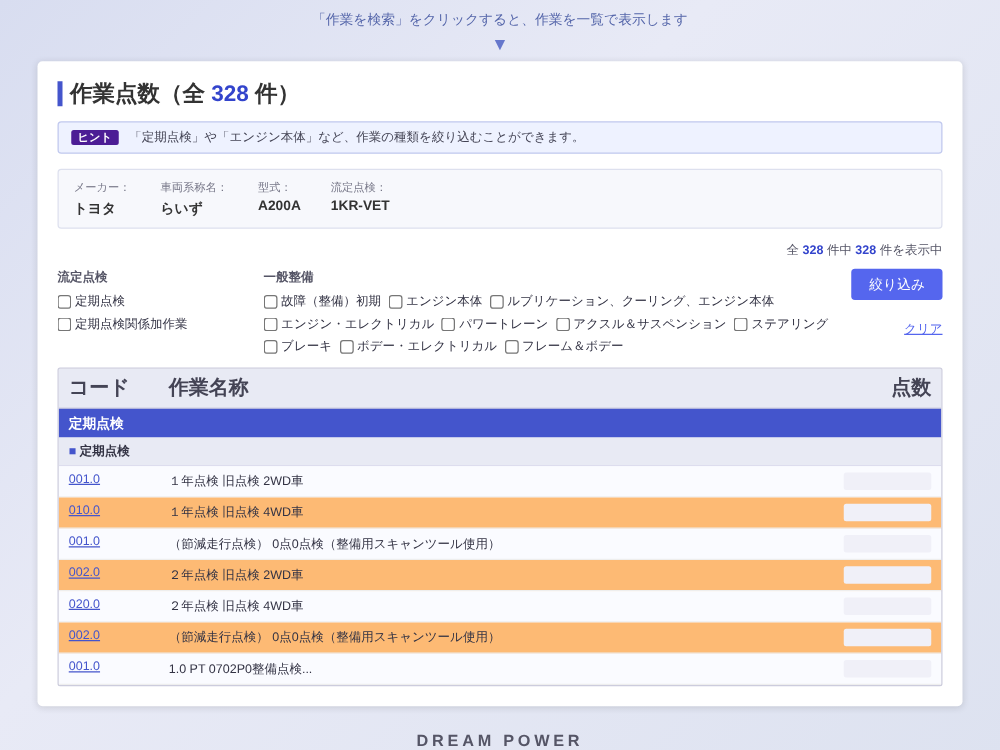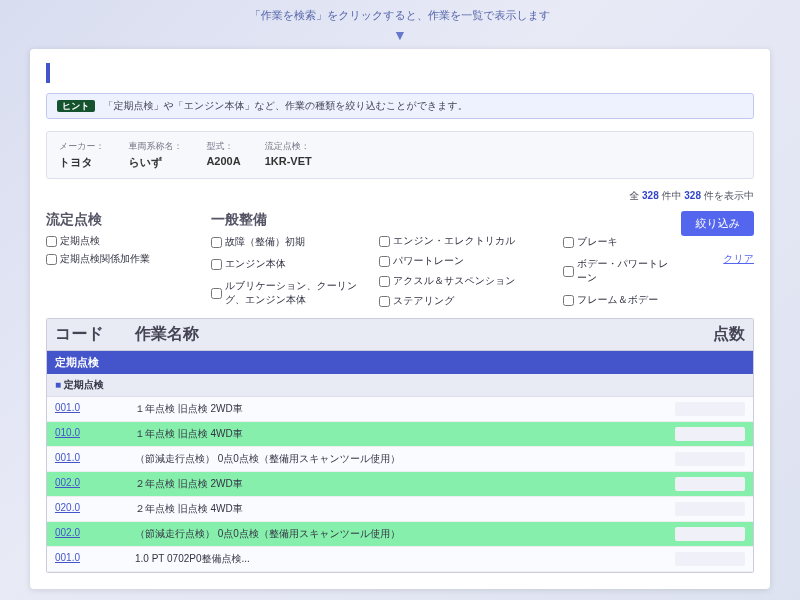--- a/index.html
+++ b/index.html
@@ -48,21 +48,21 @@
     .hint-box {
       background: #eef2ff;
       border: 1px solid #c0c8ee;
       border-radius: 3px;
       padding: 5px 10px;
       font-size: 10px;
       color: #445;
       margin-bottom: 12px;
     }
     .hint-box .hint-label {
-      background: #14532d;
+      background: #4c1d95;
       color: #fff;
       border-radius: 2px;
       padding: 1px 5px;
       margin-right: 6px;
       font-size: 9px;
       font-weight: bold;
     }
     .car-info {
       background: #f7f8fc;
       border: 1px solid #dde0ee;
@@ -96,21 +96,21 @@
     .filter-row {
       display: flex;
       gap: 12px;
       margin-bottom: 10px;
       align-items: flex-start;
     }
     .filter-section {
       flex: 1;
     }
     .filter-section-title {
-      font-size: 14px;
+      font-size: 10px;
       color: #556;
       margin-bottom: 5px;
       font-weight: bold;
     }
     .filter-checks {
       display: flex;
       flex-direction: column;
       gap: 4px;
     }
     .filter-checks label {
@@ -124,22 +124,22 @@
     .filter-checks input[type="checkbox"] {
       width: 11px;
       height: 11px;
       cursor: pointer;
     }
     .filter-general {
       flex: 3;
     }
     .filter-general-rows {
       display: flex;
-      flex-direction: row;
-      gap: 17px;
+      flex-direction: column;
+      gap: 4px;
       justify-content: space-between;
     }
     .filter-general-row {
       display: flex;
       flex-wrap: wrap;
       gap: 6px;
     }
     .filter-general-row label {
       font-size: 10px;
       color: #334;
@@ -216,21 +216,21 @@
     }
     .sub-group-header::before {
       content: '■ ';
       color: #4455cc;
     }
     .table-row {
       display: grid;
       grid-template-columns: 80px 1fr 70px;
       padding: 5px 8px;
       border-bottom: 1px solid #eee;
-      background: #86efac;
+      background: #fdba74;
     }
     .table-row:nth-child(even) { background: #fafbff; }
     .table-row .code {
       font-size: 10px;
       color: #4455cc;
       cursor: pointer;
       text-decoration: underline;
     }
     .table-row .name {
       font-size: 10px;
@@ -266,20 +266,23 @@
 
 <div class="top-bar">
   <span>「作業を検索」をクリックすると、作業を一覧で表示します</span>
 </div>
 <div class="arrow-down">▼</div>
 
 <div class="main-container">
 
   <div class="section-title">
     <span class="bar"></span>
+    <span>
+      <span>作業点数（全 </span><span style="color:#3344cc;">328</span><span> 件）</span>
+    </span>
   </div>
 
   <div class="hint-box">
     <span class="hint-label">ヒント</span>
     <span>「定期点検」や「エンジン本体」など、作業の種類を絞り込むことができます。</span>
   </div>
 
   <div class="car-info">
     <div class="car-info-item">
       <label>メーカー：</label>
@@ -357,21 +360,21 @@
               <span>ステアリング</span>
             </label>
         </div>
         <div class="filter-general-row">
           <label>
               <input type="checkbox" style="">
               <span>ブレーキ</span>
             </label>
           <label>
               <input type="checkbox" style="">
-              <span>ボデー・パワートレーン</span>
+              <span>ボデー・エレクトリカル</span>
             </label>
           <label>
               <input type="checkbox" style="">
               <span>フレーム＆ボデー</span>
             </label>
         </div>
       </div>
     </div>
 
     <div class="filter-actions">

